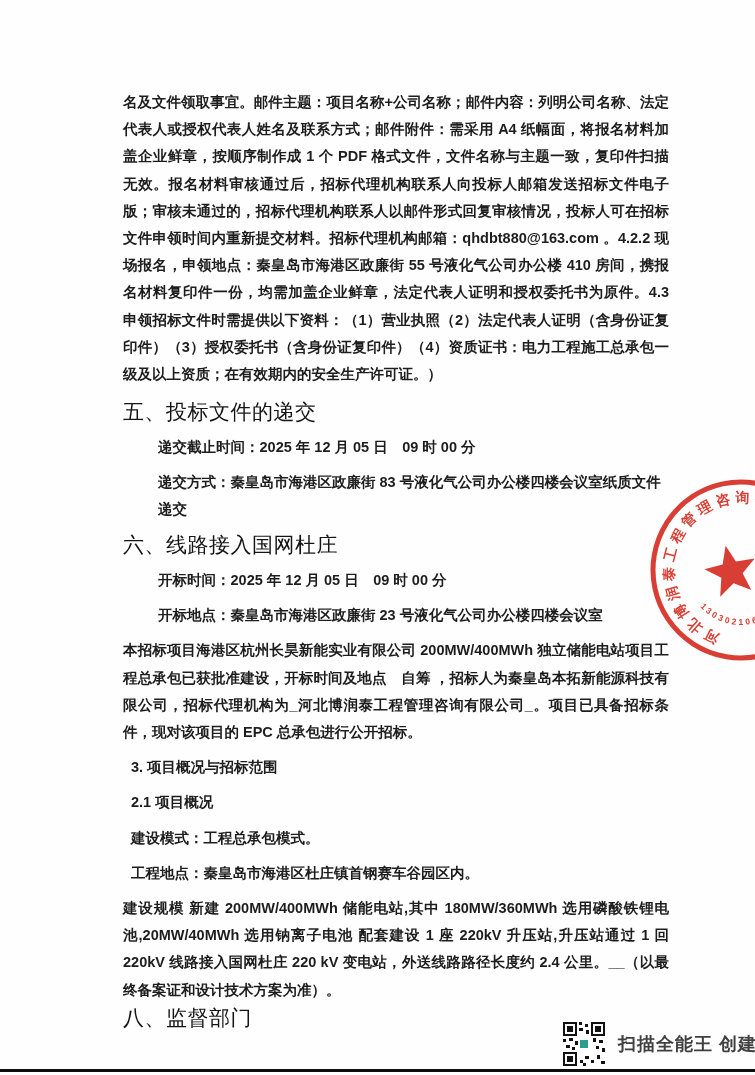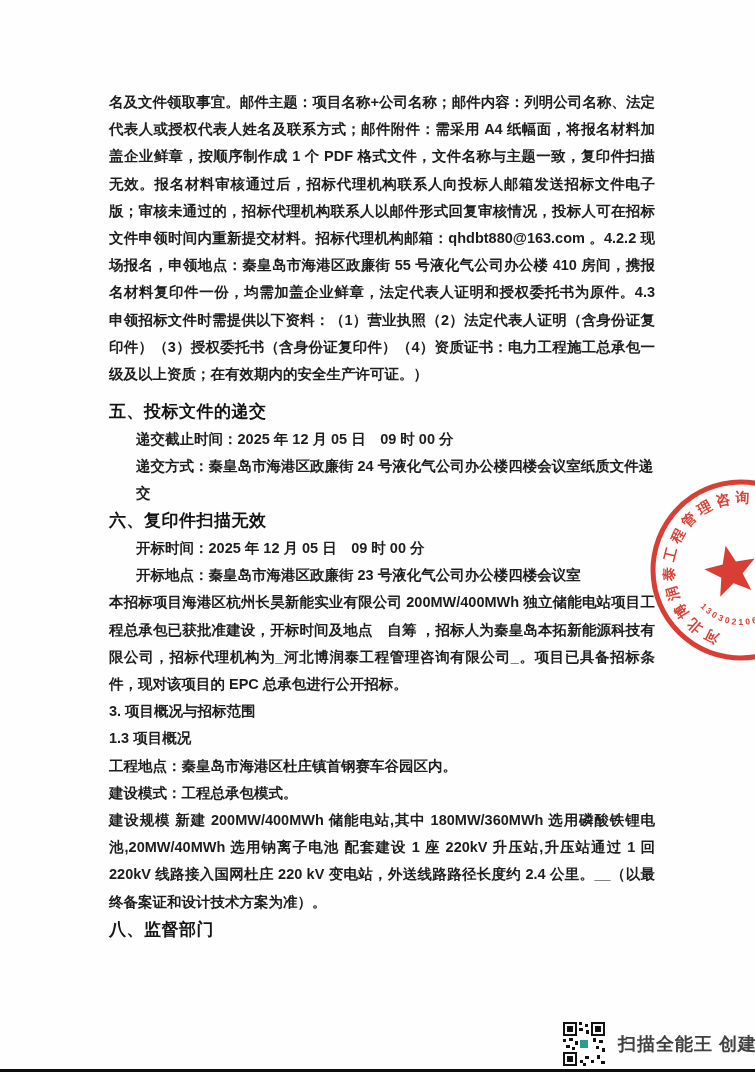--- a/index.html
+++ b/index.html
@@ -3,29 +3,29 @@
 <meta charset="utf-8">
 <style>
   html,body{margin:0;padding:0;}
   body{
     width:755px;height:1075px;position:relative;overflow:hidden;
     background:#ffffff;
     font-family:"Liberation Sans","DejaVu Sans",sans-serif;
     color:#1c1c1c;
   }
   .page{position:absolute;inset:0;background:#fefefe;}
-  .content{position:absolute;left:109px;top:89px;width:546px;}
+  .content{position:absolute;left:123px;top:89px;width:546px;}
   .para{
     margin:0;font-size:14.5px;line-height:27.2px;
     font-weight:600;text-align:justify;color:#1d1d1d;
   }
-  .line{margin:0;font-size:14.5px;line-height:27.2px;font-weight:600;color:#1d1d1d;}
+  .line{margin:8px;font-size:14.5px;line-height:27.2px;font-weight:600;color:#1d1d1d;}
   .indent1{padding-left:27px;}
   .h{
-    margin:0;font-size:17px;line-height:27.6px;font-weight:700;
+    margin:0;font-size:21px;line-height:27.6px;font-weight:400;
     color:#141414;letter-spacing:0.5px;
   }
   .h.gap{margin-top:10px;}
   .seal{position:absolute;left:645px;top:460px;width:110px;height:218px;overflow:hidden;}
   .seal text{font-family:"Liberation Sans","DejaVu Sans",sans-serif;font-weight:700;}
   .footer{position:absolute;left:563px;top:1021px;height:46px;display:flex;align-items:center;}
   .qr{width:42px;height:44px;display:block;}
   .scan-label{
     margin-left:13px;font-size:18px;font-weight:600;color:#404040;
     letter-spacing:1px;white-space:nowrap;text-align:center;
@@ -37,31 +37,31 @@
 </head>
 <body>
 
 <div class="page">
 
   <div class="content">
     <p class="para">名及文件领取事宜。邮件主题：项目名称+公司名称；邮件内容：列明公司名称、法定代表人或授权代表人姓名及联系方式；邮件附件：需采用 A4 纸幅面，将报名材料加盖企业鲜章，按顺序制作成 1 个 PDF 格式文件，文件名称与主题一致，复印件扫描无效。报名材料审核通过后，招标代理机构联系人向投标人邮箱发送招标文件电子版；审核未通过的，招标代理机构联系人以邮件形式回复审核情况，投标人可在招标文件申领时间内重新提交材料。招标代理机构邮箱：qhdbt880@163.com 。4.2.2 现场报名，申领地点：秦皇岛市海港区政廉街 55 号液化气公司办公楼 410 房间，携报名材料复印件一份，均需加盖企业鲜章，法定代表人证明和授权委托书为原件。4.3 申领招标文件时需提供以下资料：（1）营业执照（2）法定代表人证明（含身份证复印件）（3）授权委托书（含身份证复印件）（4）资质证书：电力工程施工总承包一级及以上资质；在有效期内的安全生产许可证。）</p>
 
     <p class="h gap">五、投标文件的递交</p>
     <p class="line indent1">递交截止时间：2025 年 12 月 05 日　09 时 00 分</p>
-    <p class="line indent1">递交方式：秦皇岛市海港区政廉街 24 号液化气公司办公楼四楼会议室纸质文件递交</p>
+    <p class="line indent1">递交方式：秦皇岛市海港区政廉街 83 号液化气公司办公楼四楼会议室纸质文件递交</p>
 
-    <p class="h">六、复印件扫描无效</p>
+    <p class="h">六、线路接入国网杜庄</p>
     <p class="line indent1">开标时间：2025 年 12 月 05 日　09 时 00 分</p>
     <p class="line indent1">开标地点：秦皇岛市海港区政廉街 23 号液化气公司办公楼四楼会议室</p>
 
     <p class="para">本招标项目海港区杭州长昊新能实业有限公司 200MW/400MWh 独立储能电站项目工程总承包已获批准建设，开标时间及地点　自筹 ，招标人为秦皇岛本拓新能源科技有限公司，招标代理机构为_河北博润泰工程管理咨询有限公司_。项目已具备招标条件，现对该项目的 EPC 总承包进行公开招标。</p>
     <p class="line">3. 项目概况与招标范围</p>
-    <p class="line">1.3 项目概况</p>
+    <p class="line">2.1 项目概况</p>
+    <p class="line">建设模式：工程总承包模式。</p>
     <p class="line">工程地点：秦皇岛市海港区杜庄镇首钢赛车谷园区内。</p>
-    <p class="line">建设模式：工程总承包模式。</p>
     <p class="para">建设规模 新建 200MW/400MWh 储能电站,其中 180MW/360MWh 选用磷酸铁锂电池,20MW/40MWh 选用钠离子电池 配套建设 1 座 220kV 升压站,升压站通过 1 回　　220kV 线路接入国网杜庄 220 kV 变电站，外送线路路径长度约 2.4 公里。__（以最终备案证和设计技术方案为准）。</p>
 
     <p class="h">八、监督部门</p>
   </div>
 
   <svg class="seal" viewBox="0 0 110 218" xmlns="http://www.w3.org/2000/svg">
     <g transform="rotate(-12 96 110)" opacity="0.9">
       <circle cx="96" cy="110" r="88" fill="none" stroke="#d42a1e" stroke-width="5"></circle>
       <path id="sealArc" d="M 62 169 A 68 68 0 1 1 162 92" fill="none"></path>
       <path id="sealNum" d="M 48.4 137.5 A 55 55 0 0 0 143.6 137.5" fill="none"></path>

